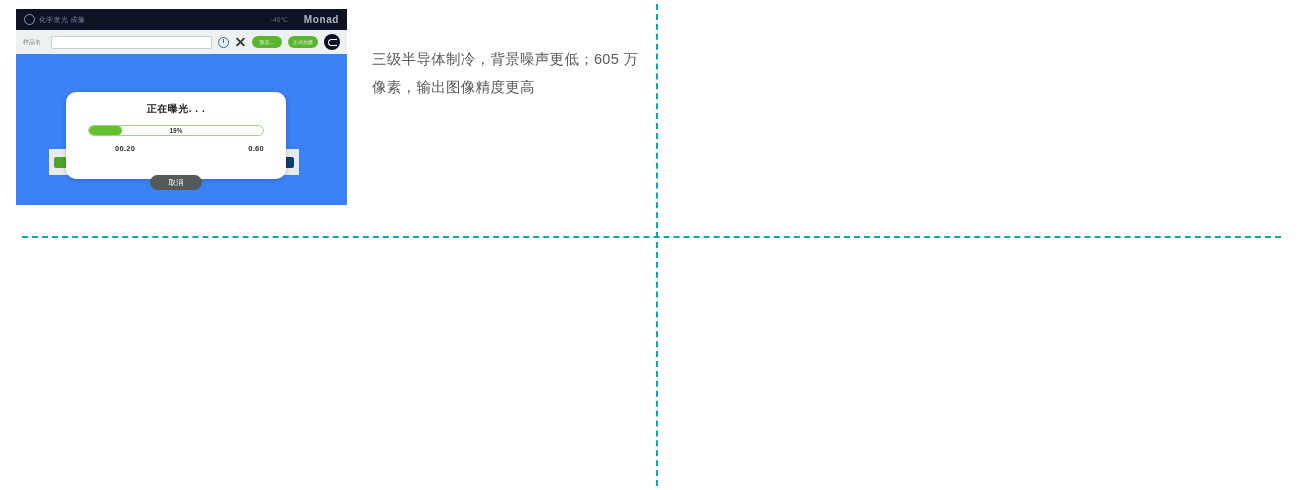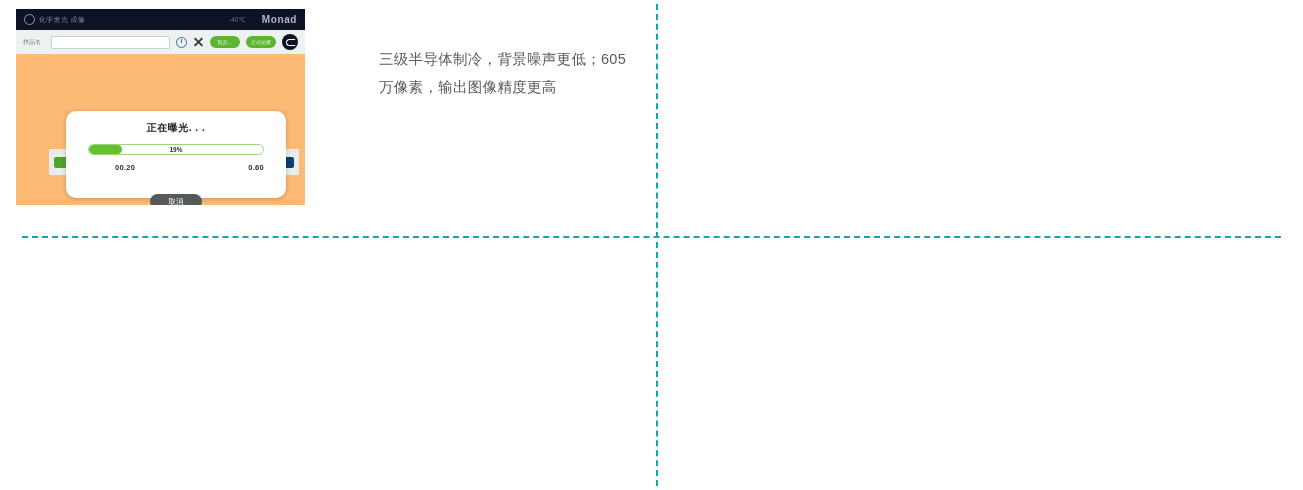--- a/index.html
+++ b/index.html
@@ -56,34 +56,34 @@
     width: 5px; height: 5px;
     border-radius: 50%;
     background: #231f20;
     vertical-align: middle;
     margin-right: 7px;
     position: relative;
     top: -2px;
   }
   .feature .body {
     margin-top: 9px;
-    margin-left: 27px;
+    margin-left: 20px;
     font-size: 14.5px;
     color: #5a5a5a;
     line-height: 1.95;
     letter-spacing: .3px;
   }
   .feat-tl { left: 352px; top: 36px; }
 
   
   .sw1 {
     position: absolute;
     left: 16px; top: 9px;
-    width: 289px; height: 196px;
-    background: #fdba74;
+    width: 331px; height: 196px;
+    background: #3b82f6;
     overflow: hidden;
   }
   .sw-titlebar {
     height: 21px;
     background: #0d1224;
     display: flex; align-items: center;
     padding: 0 8px;
   }
   .sw-logo-mark {
     width: 11px; height: 11px;
@@ -182,21 +182,21 @@
   .btn-mini { height: 11px; border-radius: 2px; flex: 1;
               font-size: 5px; color: #fff;
               display: flex; align-items: center; justify-content: center;
               filter: blur(.4px); }
   .btn-green { background: #4ea32a; }
   .btn-gray  { background: #5d6361; }
   .btn-navy  { background: #0d3f6e; }
 
   .modal {
     position: absolute;
-    left: 50px; top: 57px;
+    left: 50px; top: 38px;
     width: 220px; height: 87px;
     background: #fff;
     border-radius: 10px;
     box-shadow: 0 1px 5px rgba(0,0,0,.22);
     padding: 10px 22px 0;
   }
   .modal-title {
     text-align: center;
     font-size: 10px;
     font-weight: bold;

